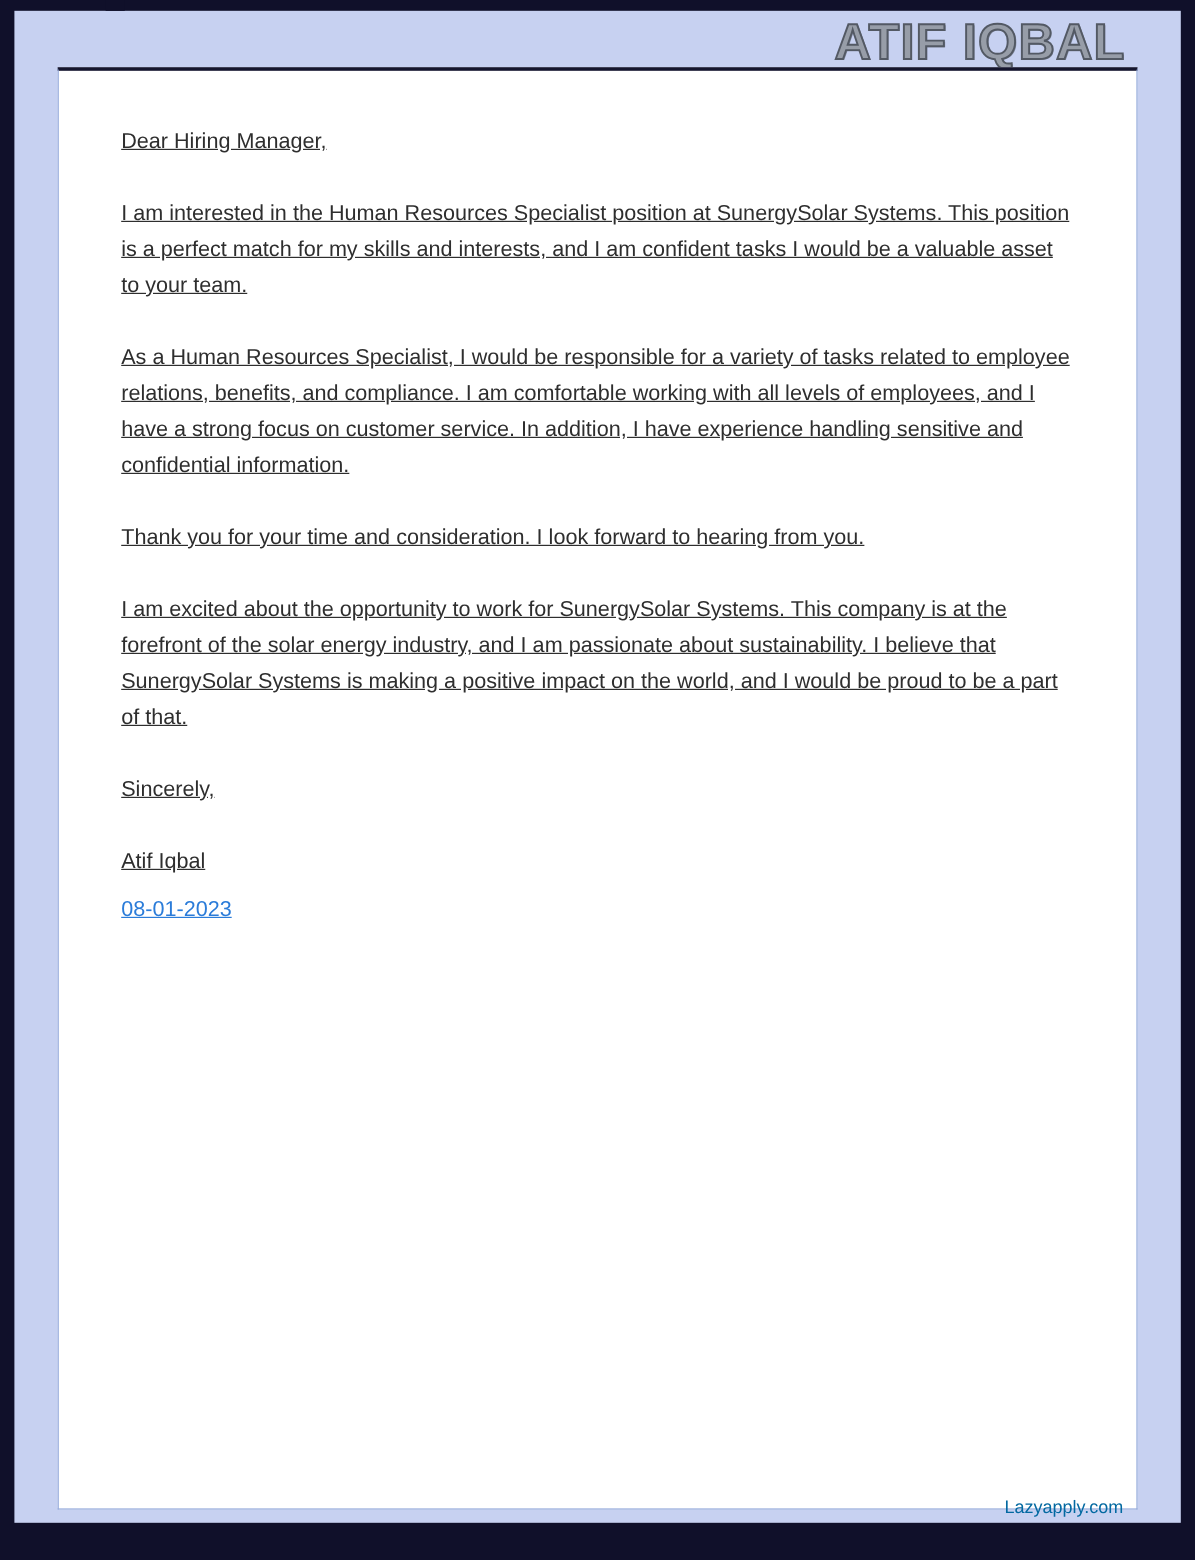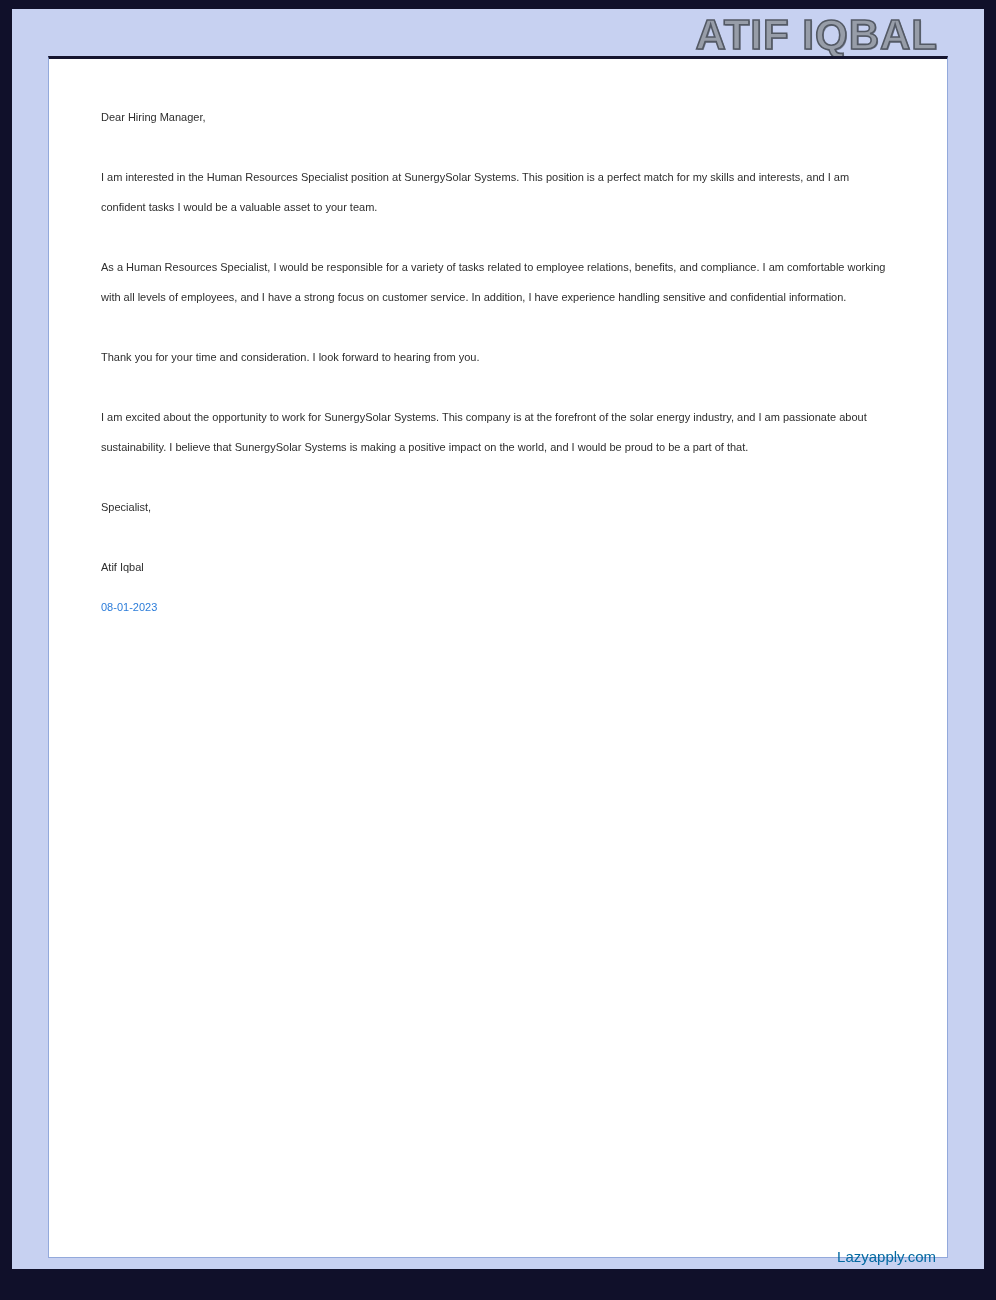--- a/index.html
+++ b/index.html
@@ -54,24 +54,25 @@
     top: 47px;
     width: 900px;
     height: 1202px;
     background: #ffffff;
     border: 1px solid #93a9db;
     border-top: 3px solid #15152e;
     padding: 43px 52px 0 52px;
   }
 
   .letter-box p {
-    font-size: 11px;
+    font-size: 18px;
     line-height: 30px;
     color: #2e2e2e;
     margin: 0 0 30px 0;
+    text-decoration: underline;
   }
 
   .letter-box p.signature {
     margin-bottom: 10px;
   }
 
   .letter-box p.date {
     color: #2b7cd9;
     margin-bottom: 0;
   }
@@ -99,21 +100,21 @@
       <p>Dear Hiring Manager,</p>
 
       <p>I am interested in the Human Resources Specialist position at SunergySolar Systems. This position is a perfect match for my skills and interests, and I am confident tasks I would be a valuable asset to your team.</p>
 
       <p>As a Human Resources Specialist, I would be responsible for a variety of tasks related to employee relations, benefits, and compliance. I am comfortable working with all levels of employees, and I have a strong focus on customer service. In addition, I have experience handling sensitive and confidential information.</p>
 
       <p>Thank you for your time and consideration. I look forward to hearing from you.</p>
 
       <p>I am excited about the opportunity to work for SunergySolar Systems. This company is at the forefront of the solar energy industry, and I am passionate about sustainability. I believe that SunergySolar Systems is making a positive impact on the world, and I would be proud to be a part of that.</p>
 
-      <p>Specialist,</p>
+      <p>Sincerely,</p>
 
       <p class="signature">Atif Iqbal</p>
 
       <p class="date">08-01-2023</p>
 
     </div>
 
     <div class="footer-brand">Lazyapply.com</div>
 
   </div>

